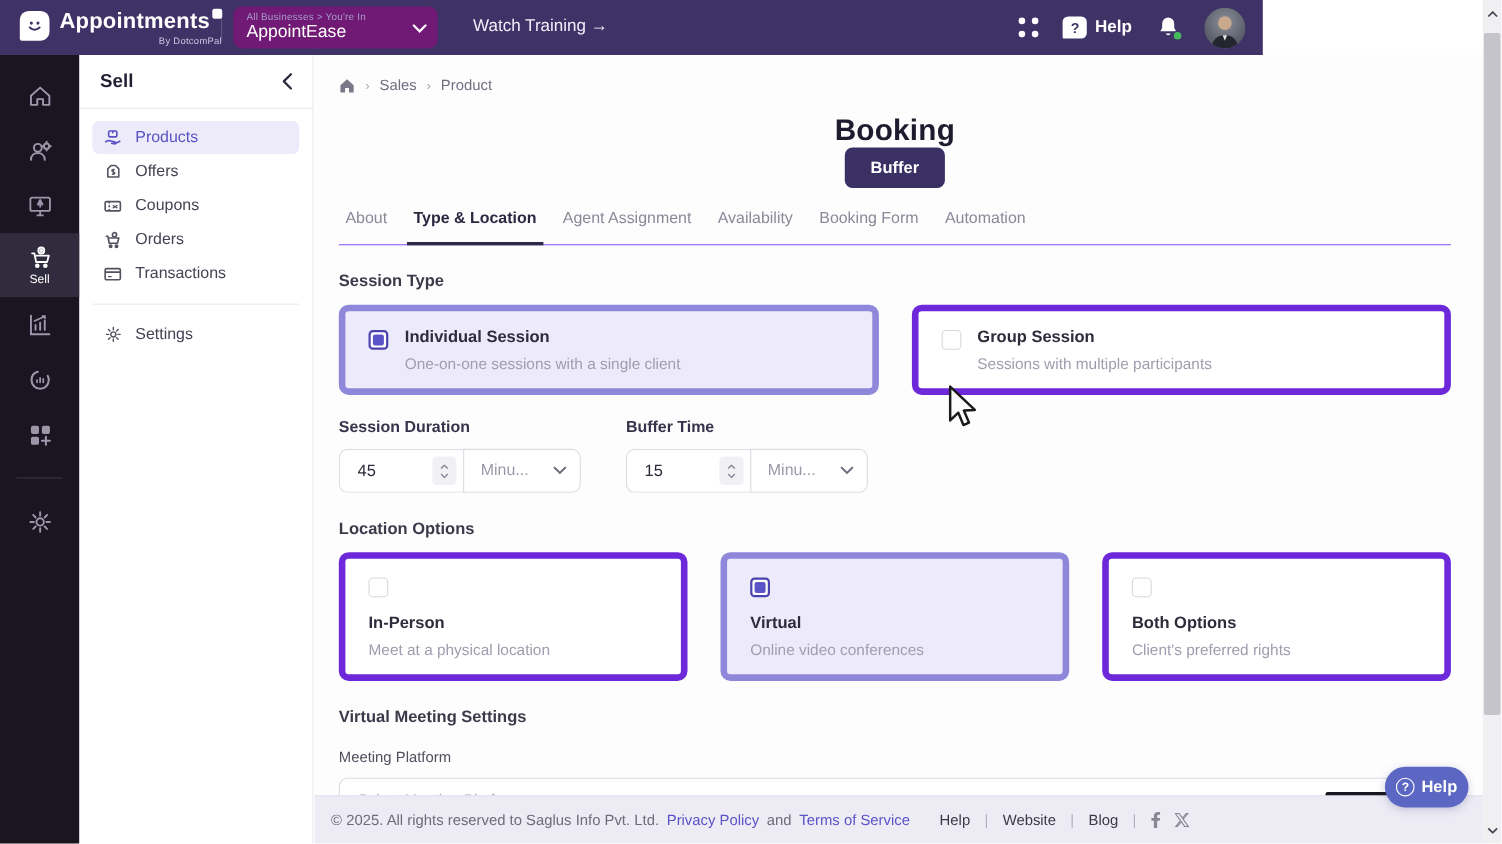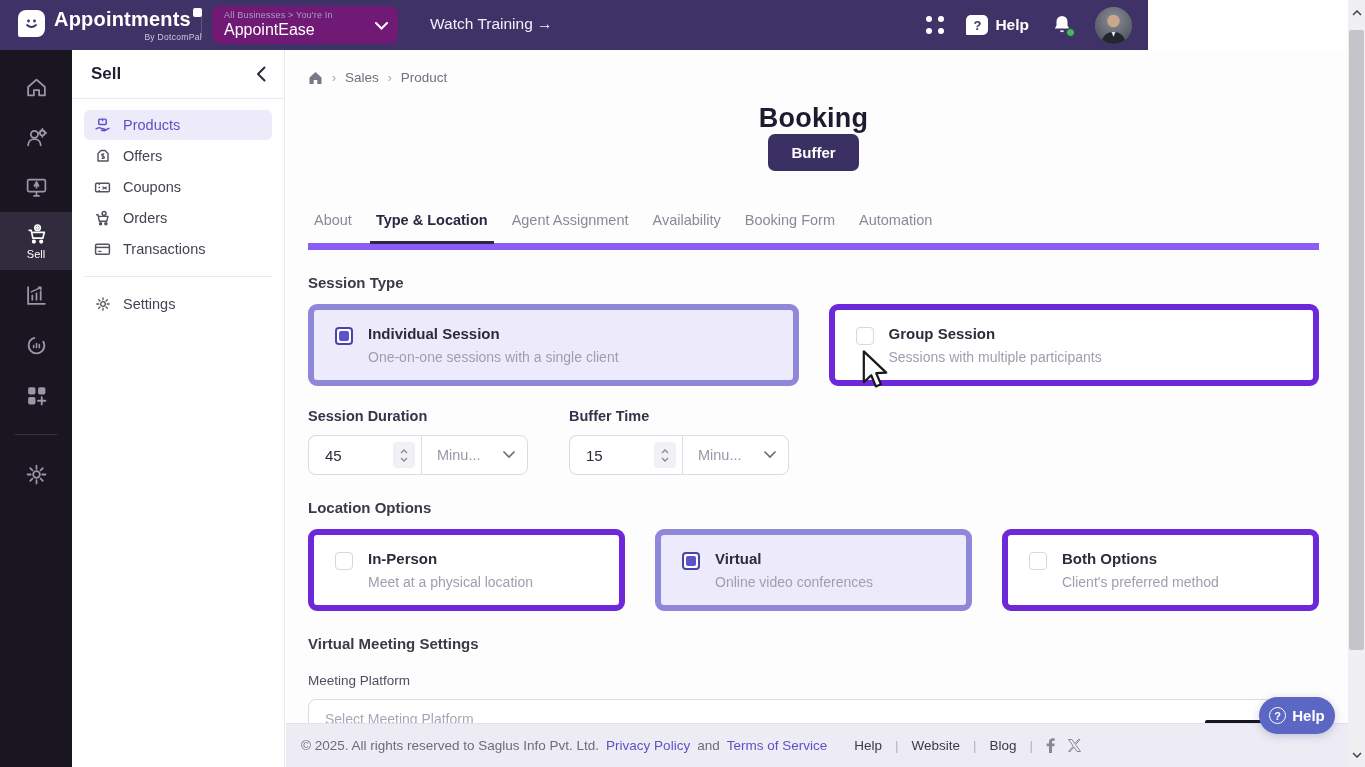--- a/index.html
+++ b/index.html
@@ -55,31 +55,31 @@
   .content { padding:14px 29px 0 22px; }
 
   .breadcrumb { display:flex; align-items:center; gap:9px; font-size:13.5px; color:#716e80; margin-top:6px; }
   .crumb { cursor:pointer; }
   .crumb-sep { color:#a5a2b2; font-size:12px; }
 
   .title-row { display:flex; align-items:center; justify-content:space-between; margin-top:18px;flex-direction:column; }
   .page-title { font-size:27px; font-weight:700; color:#1e1b2e; letter-spacing:.2px; }
   .publish-btn { background:#3a3064; color:#fff; font-size:15px; font-weight:600; border:none; border-radius:7px; padding:10px 23px; cursor:pointer; font-family:inherit; }
 
-  .tabs { display:flex; gap:12px; margin-top:41px; border-bottom:7px solid #8b5cf6; }
+  .tabs { display:flex; gap:12px; margin-top:20px; border-bottom:1px solid #8b5cf6; }
   .tab { padding:0 6px 13px 6px; font-size:14.5px; color:#8b8898; cursor:pointer; border-bottom:3px solid transparent; margin-bottom:-1px; white-space:nowrap; }
   .tab.active { color:#2c2740; font-weight:700; border-bottom-color:#2d2843; }
 
   .section-heading { font-size:15px; font-weight:700; color:#3d3949; margin-top:24px; }
 
   .card-row { display:flex; gap:30px; margin-top:13px; }
   .option-card { border:6px solid #6d28d9; border-radius:9px; background:#fff; padding:15px 21px; display:flex; gap:15px; cursor:pointer; }
   .option-card.selected { background:#edebfb; border-color:#8f87da; }
   .card-wide { width:491px; }
-  .card-third { width:317px; }
+  .card-third { width:317px;flex-direction:column; }
   .checkbox { width:18px; height:18px; border-radius:4px; border:1px solid #d8d7e0; background:#fff; flex:none; margin-top:2px; display:flex; align-items:center; justify-content:center; }
   .checkbox.checked { border:2px solid #4b43ad; }
   .checkbox.checked::after { content:""; width:10px; height:10px; border-radius:2px; background:#5b54c8; }
   .card-title { font-size:15px; font-weight:600; color:#2e2b3b; }
   .card-desc { font-size:14px; color:#a09daf; margin-top:7px; }
 
   .dual-fields { display:flex; gap:41px; margin-top:22px; }
   .field-label { font-size:14.5px; font-weight:700; color:#36334a; }
   .num-unit { display:flex; margin-top:11px; }
   .num-box { width:113px; height:40px; border:1px solid #dcdbe4; border-right:none; border-radius:8px 0 0 8px; background:#fff; display:flex; align-items:center; padding:0 6px 0 16px; }
@@ -430,21 +430,21 @@
         <span class="checkbox checked"></span>
         <div>
           <div class="card-title">Virtual</div>
           <div class="card-desc">Online video conferences</div>
         </div>
       </div>
       <div class="option-card card-third">
         <span class="checkbox"></span>
         <div>
           <div class="card-title">Both Options</div>
-          <div class="card-desc">Client's preferred method</div>
+          <div class="card-desc">Client's preferred rights</div>
         </div>
       </div>
     </div>
 
     <div class="section-heading">Virtual Meeting Settings</div>
     <div class="platform-label">Meeting Platform</div>
     <div class="platform-select">
       <span class="platform-placeholder">Select Meeting Platform</span>
       <svg width="14" height="9" viewBox="0 0 14 9">
           <path d="M1 1 L7 7 L13 1" stroke="#6d6a7c" stroke-width="1.7" fill="none" stroke-linecap="round"></path>

